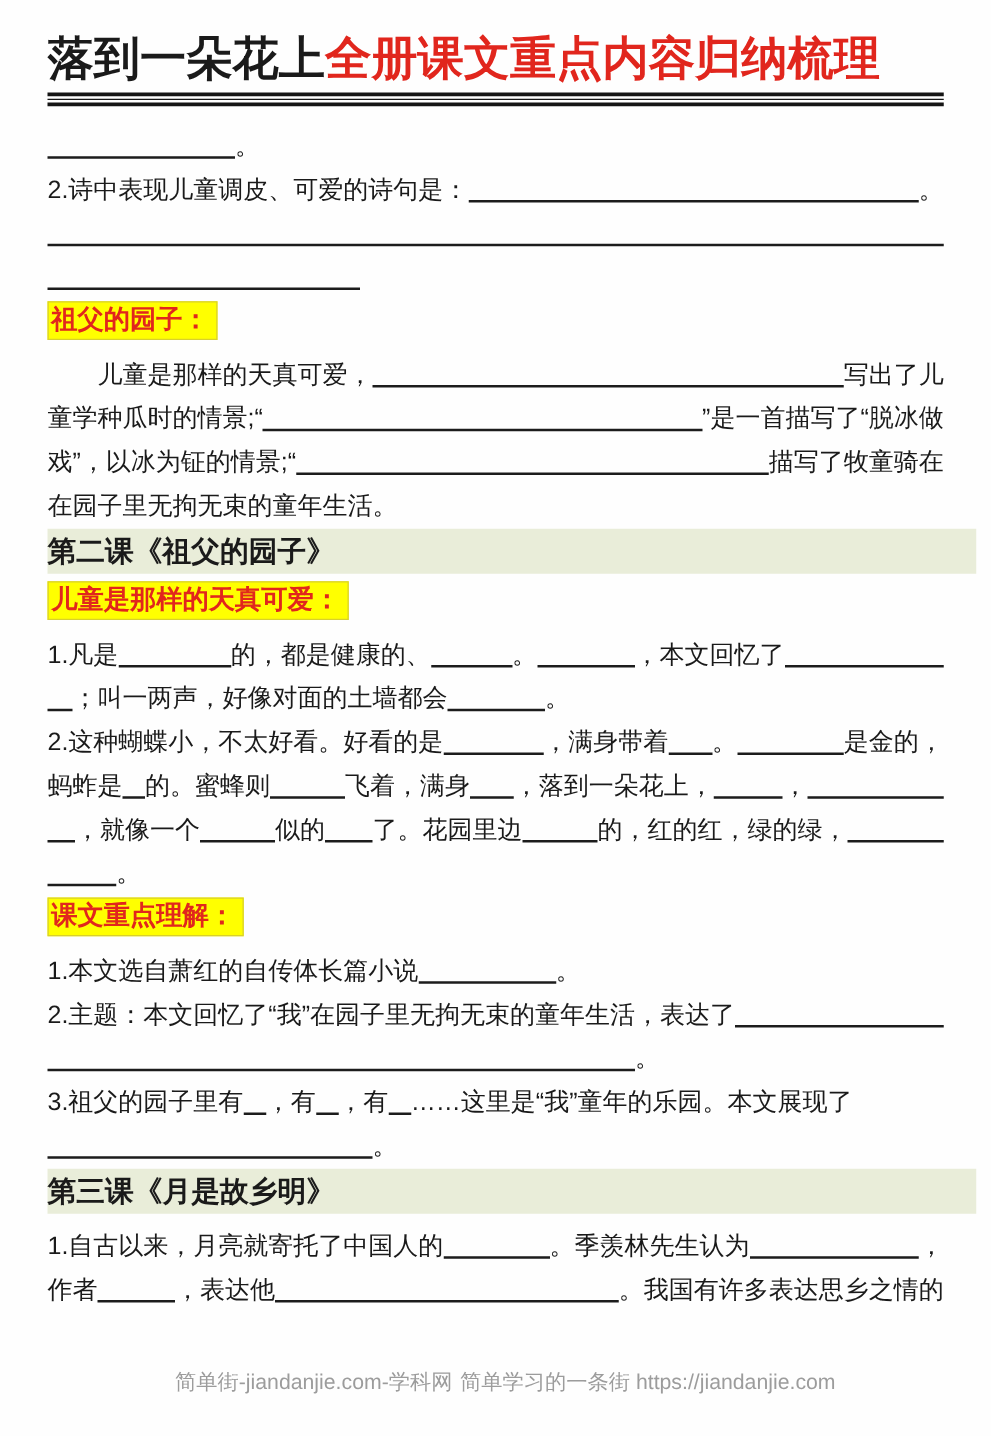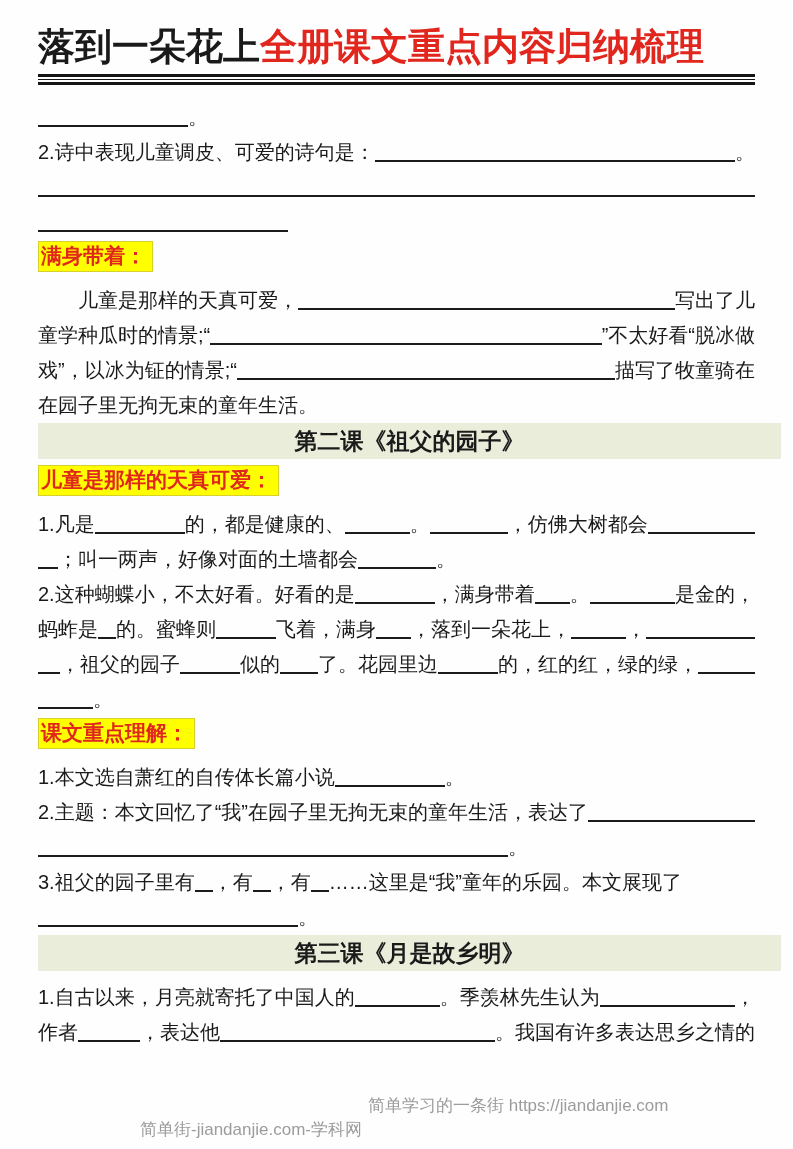--- a/index.html
+++ b/index.html
@@ -40,21 +40,20 @@
     background:#1c1c1c;
     align-self:flex-end;
     margin-bottom:3px;
   }
   .line .u-fill{flex:1 1 auto;min-width:20px;}
   .band{
     height:36px;
     line-height:36px;
     margin:5px -26px 4px 0;
     background:var(--band-bg,#e9edd9);
-    text-align:center;
     font-size:23px;
     font-weight:700;
   }
   .hl-row{margin:6px 0 5px 0;height:32px;}
   .hl{
     display:inline-block;
     background:var(--hl-bg,#ffff00);
     color:var(--accent-red,#e1261d);
     border:1px solid #d8d02c;
     font-size:21px;
@@ -63,21 +62,21 @@
     line-height:24px;
   }
   .footer{
     position:absolute;
     left:0;top:1090px;
     width:793px;height:30px;
     font-size:17px;
     color:var(--wm-gray,#9c9c9c);
   }
   .footer span{position:absolute;white-space:nowrap;}
-  .wm-left{left:140px;top:4px;margin-top:24px;}
+  .wm-left{left:140px;top:4px;}
   .wm-right{left:368px;top:4px;}
 </style>
 </head>
 <body>
 
 <div class="page" style="--accent-red: #e1261d; --hl-bg: #ffff00; --band-bg: #e9edd9; --wm-gray: #9c9c9c;">
 
   <div class="title-row"><span>落到一朵花上</span><span class="title-red">全册课文重点内容归纳梳理</span></div>
 
   <div class="rule">
@@ -95,49 +94,49 @@
         <span class="t">2.诗中表现儿童调皮、可爱的诗句是：</span>
         <span class="u u-fill"></span>
         <span class="t">。</span>
       </div>
       <div class="line">
         <span class="u u-fill"></span>
       </div>
       <div class="line">
         <span class="u" style="width: 250px;"></span>
       </div>
-      <div class="hl-row"><span class="hl">满身带着：</span></div>
+      <div class="hl-row"><span class="hl">祖父的园子：</span></div>
       <div class="line">
         <span class="t">　　儿童是那样的天真可爱，</span>
         <span class="u u-fill"></span>
         <span class="t">写出了儿</span>
       </div>
       <div class="line">
         <span class="t">童学种瓜时的情景;“</span>
         <span class="u u-fill"></span>
-        <span class="t">”不太好看“脱冰做</span>
+        <span class="t">”是一首描写了“脱冰做</span>
       </div>
       <div class="line">
         <span class="t">戏”，以冰为钲的情景;“</span>
         <span class="u u-fill"></span>
         <span class="t">描写了牧童骑在</span>
       </div>
       <div class="line">
         <span class="t">在园子里无拘无束的童年生活。</span>
       </div>
       <div class="band">第二课《祖父的园子》</div>
       <div class="hl-row"><span class="hl">儿童是那样的天真可爱：</span></div>
       <div class="line">
         <span class="t">1.凡是</span>
         <span class="u" style="width: 90px;"></span>
         <span class="t">的，都是健康的、</span>
         <span class="u" style="width: 65px;"></span>
         <span class="t">。</span>
         <span class="u" style="width: 78px;"></span>
-        <span class="t">，仿佛大树都会</span>
+        <span class="t">，本文回忆了</span>
         <span class="u u-fill"></span>
       </div>
       <div class="line">
         <span class="u" style="width: 20px;"></span>
         <span class="t">；叫一两声，好像对面的土墙都会</span>
         <span class="u" style="width: 78px;"></span>
         <span class="t">。</span>
       </div>
       <div class="line">
         <span class="t">2.这种蝴蝶小，不太好看。好看的是</span>
@@ -155,21 +154,21 @@
         <span class="u" style="width: 60px;"></span>
         <span class="t">飞着，满身</span>
         <span class="u" style="width: 35px;"></span>
         <span class="t">，落到一朵花上，</span>
         <span class="u" style="width: 55px;"></span>
         <span class="t">，</span>
         <span class="u u-fill"></span>
       </div>
       <div class="line">
         <span class="u" style="width: 22px;"></span>
-        <span class="t">，祖父的园子</span>
+        <span class="t">，就像一个</span>
         <span class="u" style="width: 60px;"></span>
         <span class="t">似的</span>
         <span class="u" style="width: 38px;"></span>
         <span class="t">了。花园里边</span>
         <span class="u" style="width: 60px;"></span>
         <span class="t">的，红的红，绿的绿，</span>
         <span class="u u-fill"></span>
       </div>
       <div class="line">
         <span class="u" style="width: 55px;"></span>

